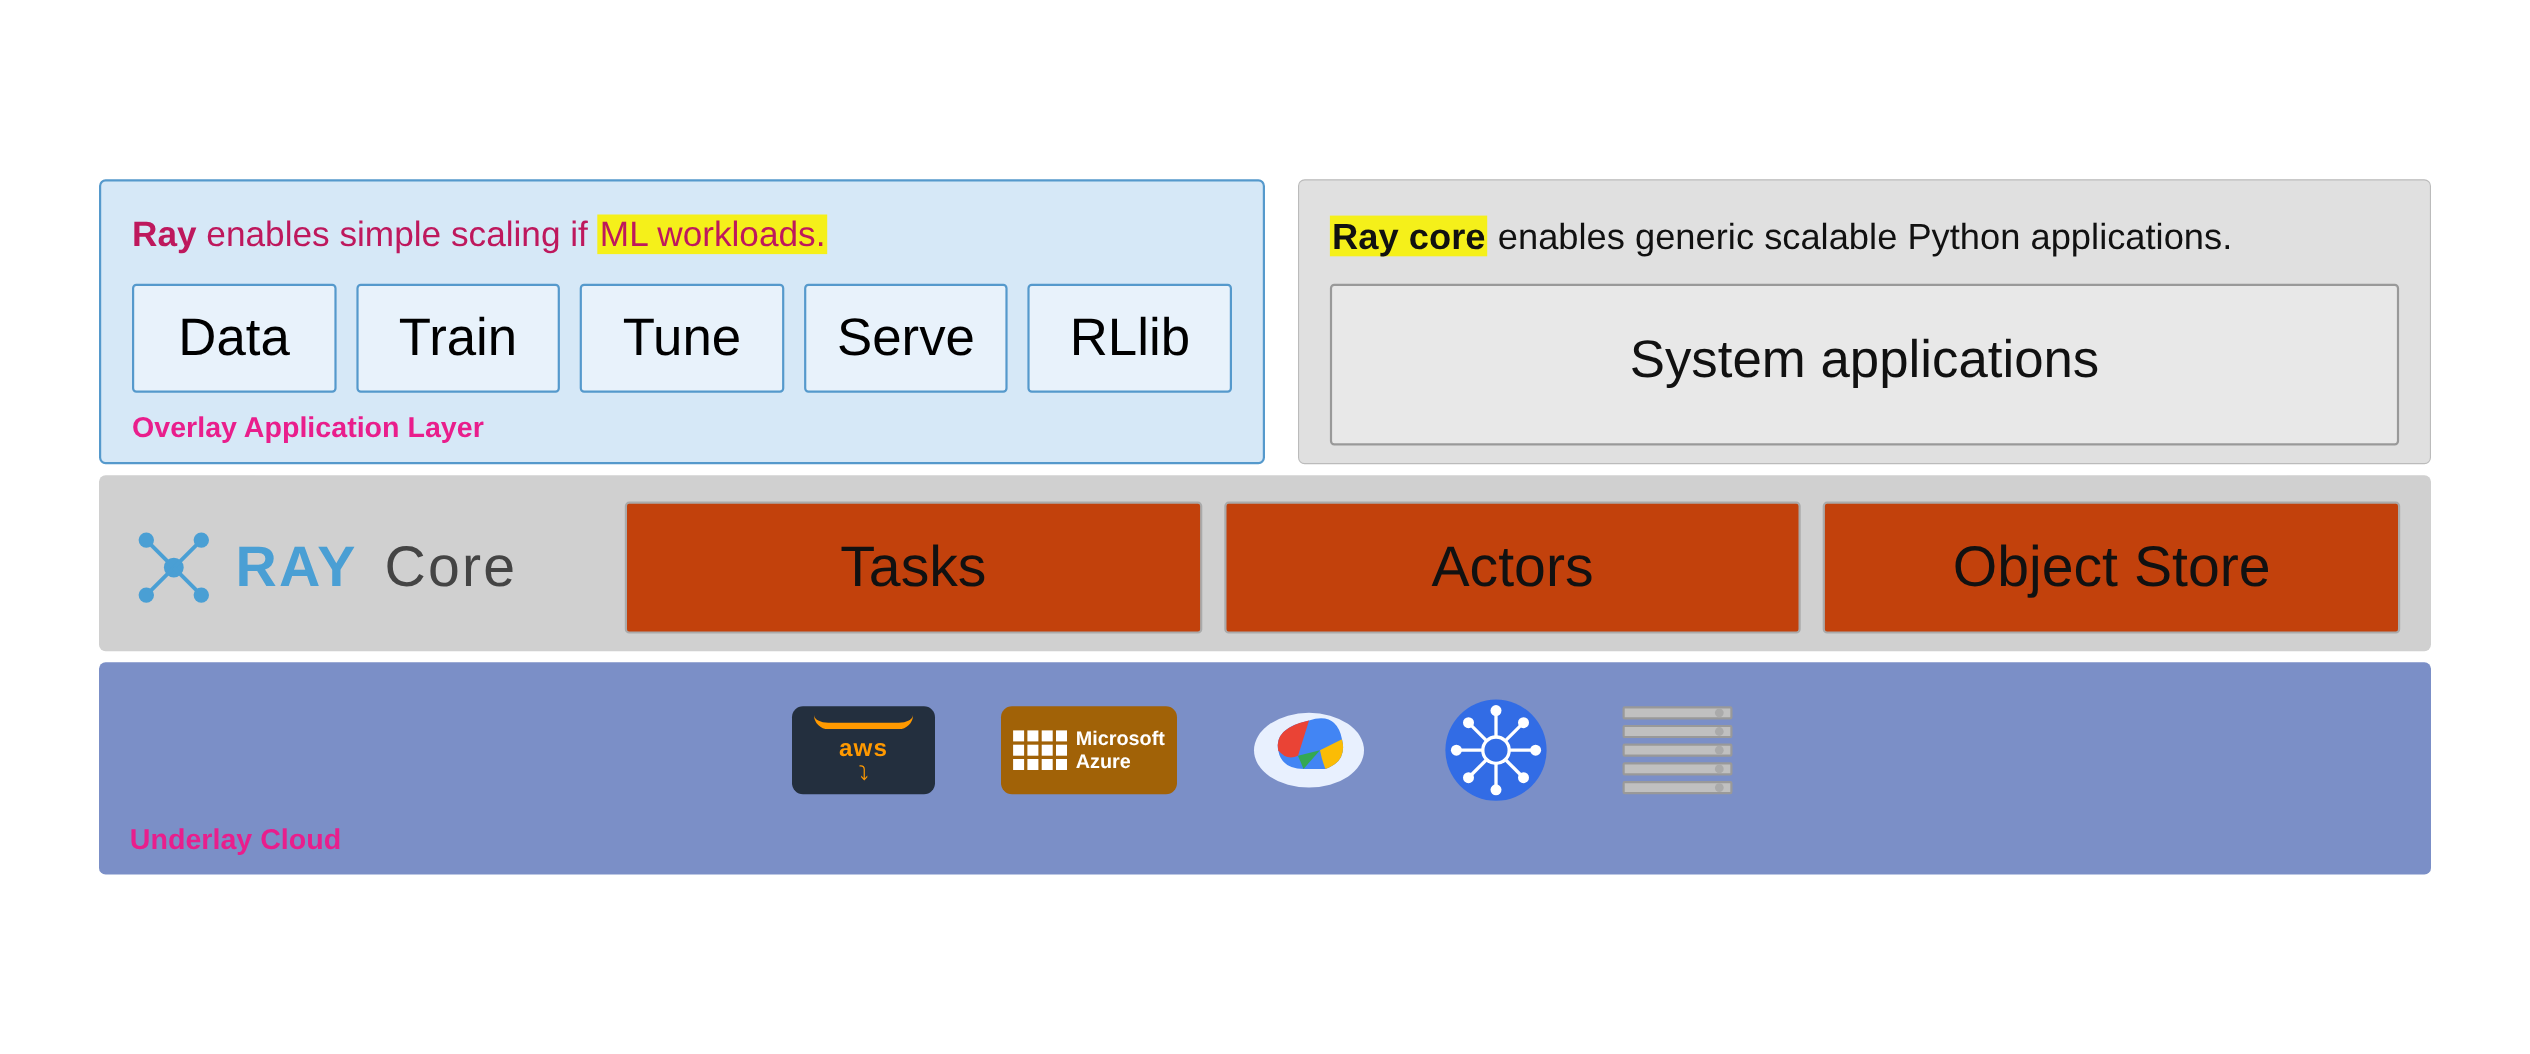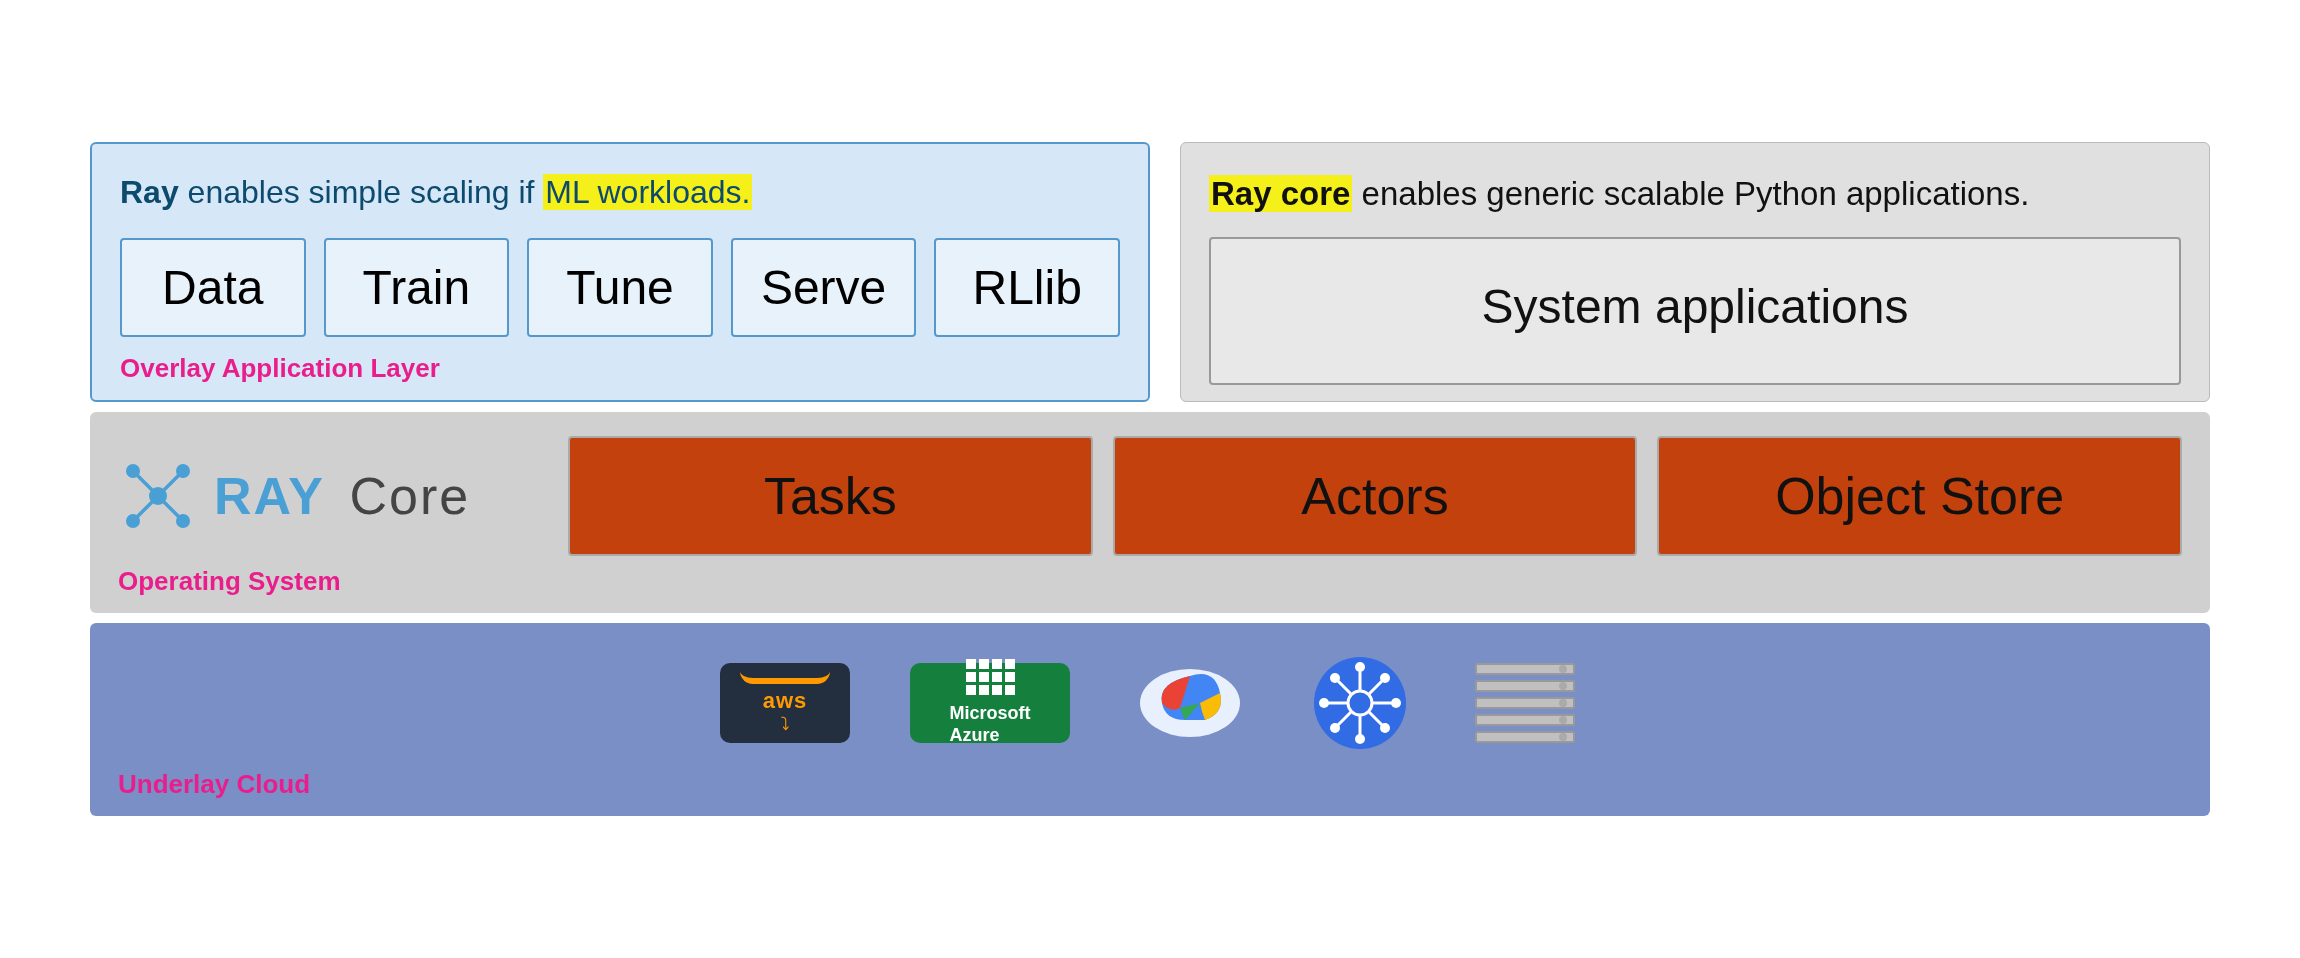--- a/index.html
+++ b/index.html
@@ -32,21 +32,21 @@
     .overlay-box {
       background: #d6e8f7;
       border: 2px solid #5599cc;
       border-radius: 6px;
       padding: 28px 28px 16px 28px;
       flex: 0 0 1060px;
     }
     .overlay-description {
       font-size: 32px;
       font-weight: 400;
-      color: #0c4a6e;
+      color: #be185d;
       margin-bottom: 24px;
       line-height: 1.3;
     }
     .overlay-description strong {
       font-weight: 800;
     }
     .highlight-yellow {
       background-color: #f5f01a;
       padding: 0 2px;
     }
@@ -212,28 +212,27 @@
     }
     .aws-smile {
       color: #ff9900;
       font-size: 18px;
     }
 
     
     .azure-icon {
       width: 160px;
       height: 80px;
-      background: #15803d;
+      background: #a16207;
       border-radius: 10px;
       display: flex;
       align-items: center;
       justify-content: center;
       gap: 8px;
       padding: 8px 12px;
-      flex-direction: column;
     }
     .azure-grid {
       display: grid;
       grid-template-columns: repeat(4, 10px);
       grid-template-rows: repeat(3, 10px);
       gap: 3px;
     }
     .azure-grid-cell {
       width: 10px;
       height: 10px;
@@ -337,21 +336,20 @@
           <span class="ray-word">RAY</span><span> Core</span>
         </div>
       </div>
 
       <div class="os-modules">
         <div class="os-module-box">Tasks</div>
         <div class="os-module-box">Actors</div>
         <div class="os-module-box">Object Store</div>
       </div>
     </div>
-    <div class="os-label">Operating System</div>
   </div>
 
   <div class="cloud-row">
     <div class="cloud-icons-row">
 
       <div class="aws-icon">
         <div class="aws-arc"></div>
         <div class="aws-text">aws</div>
         <div class="aws-smile">⤵</div>
       </div>

